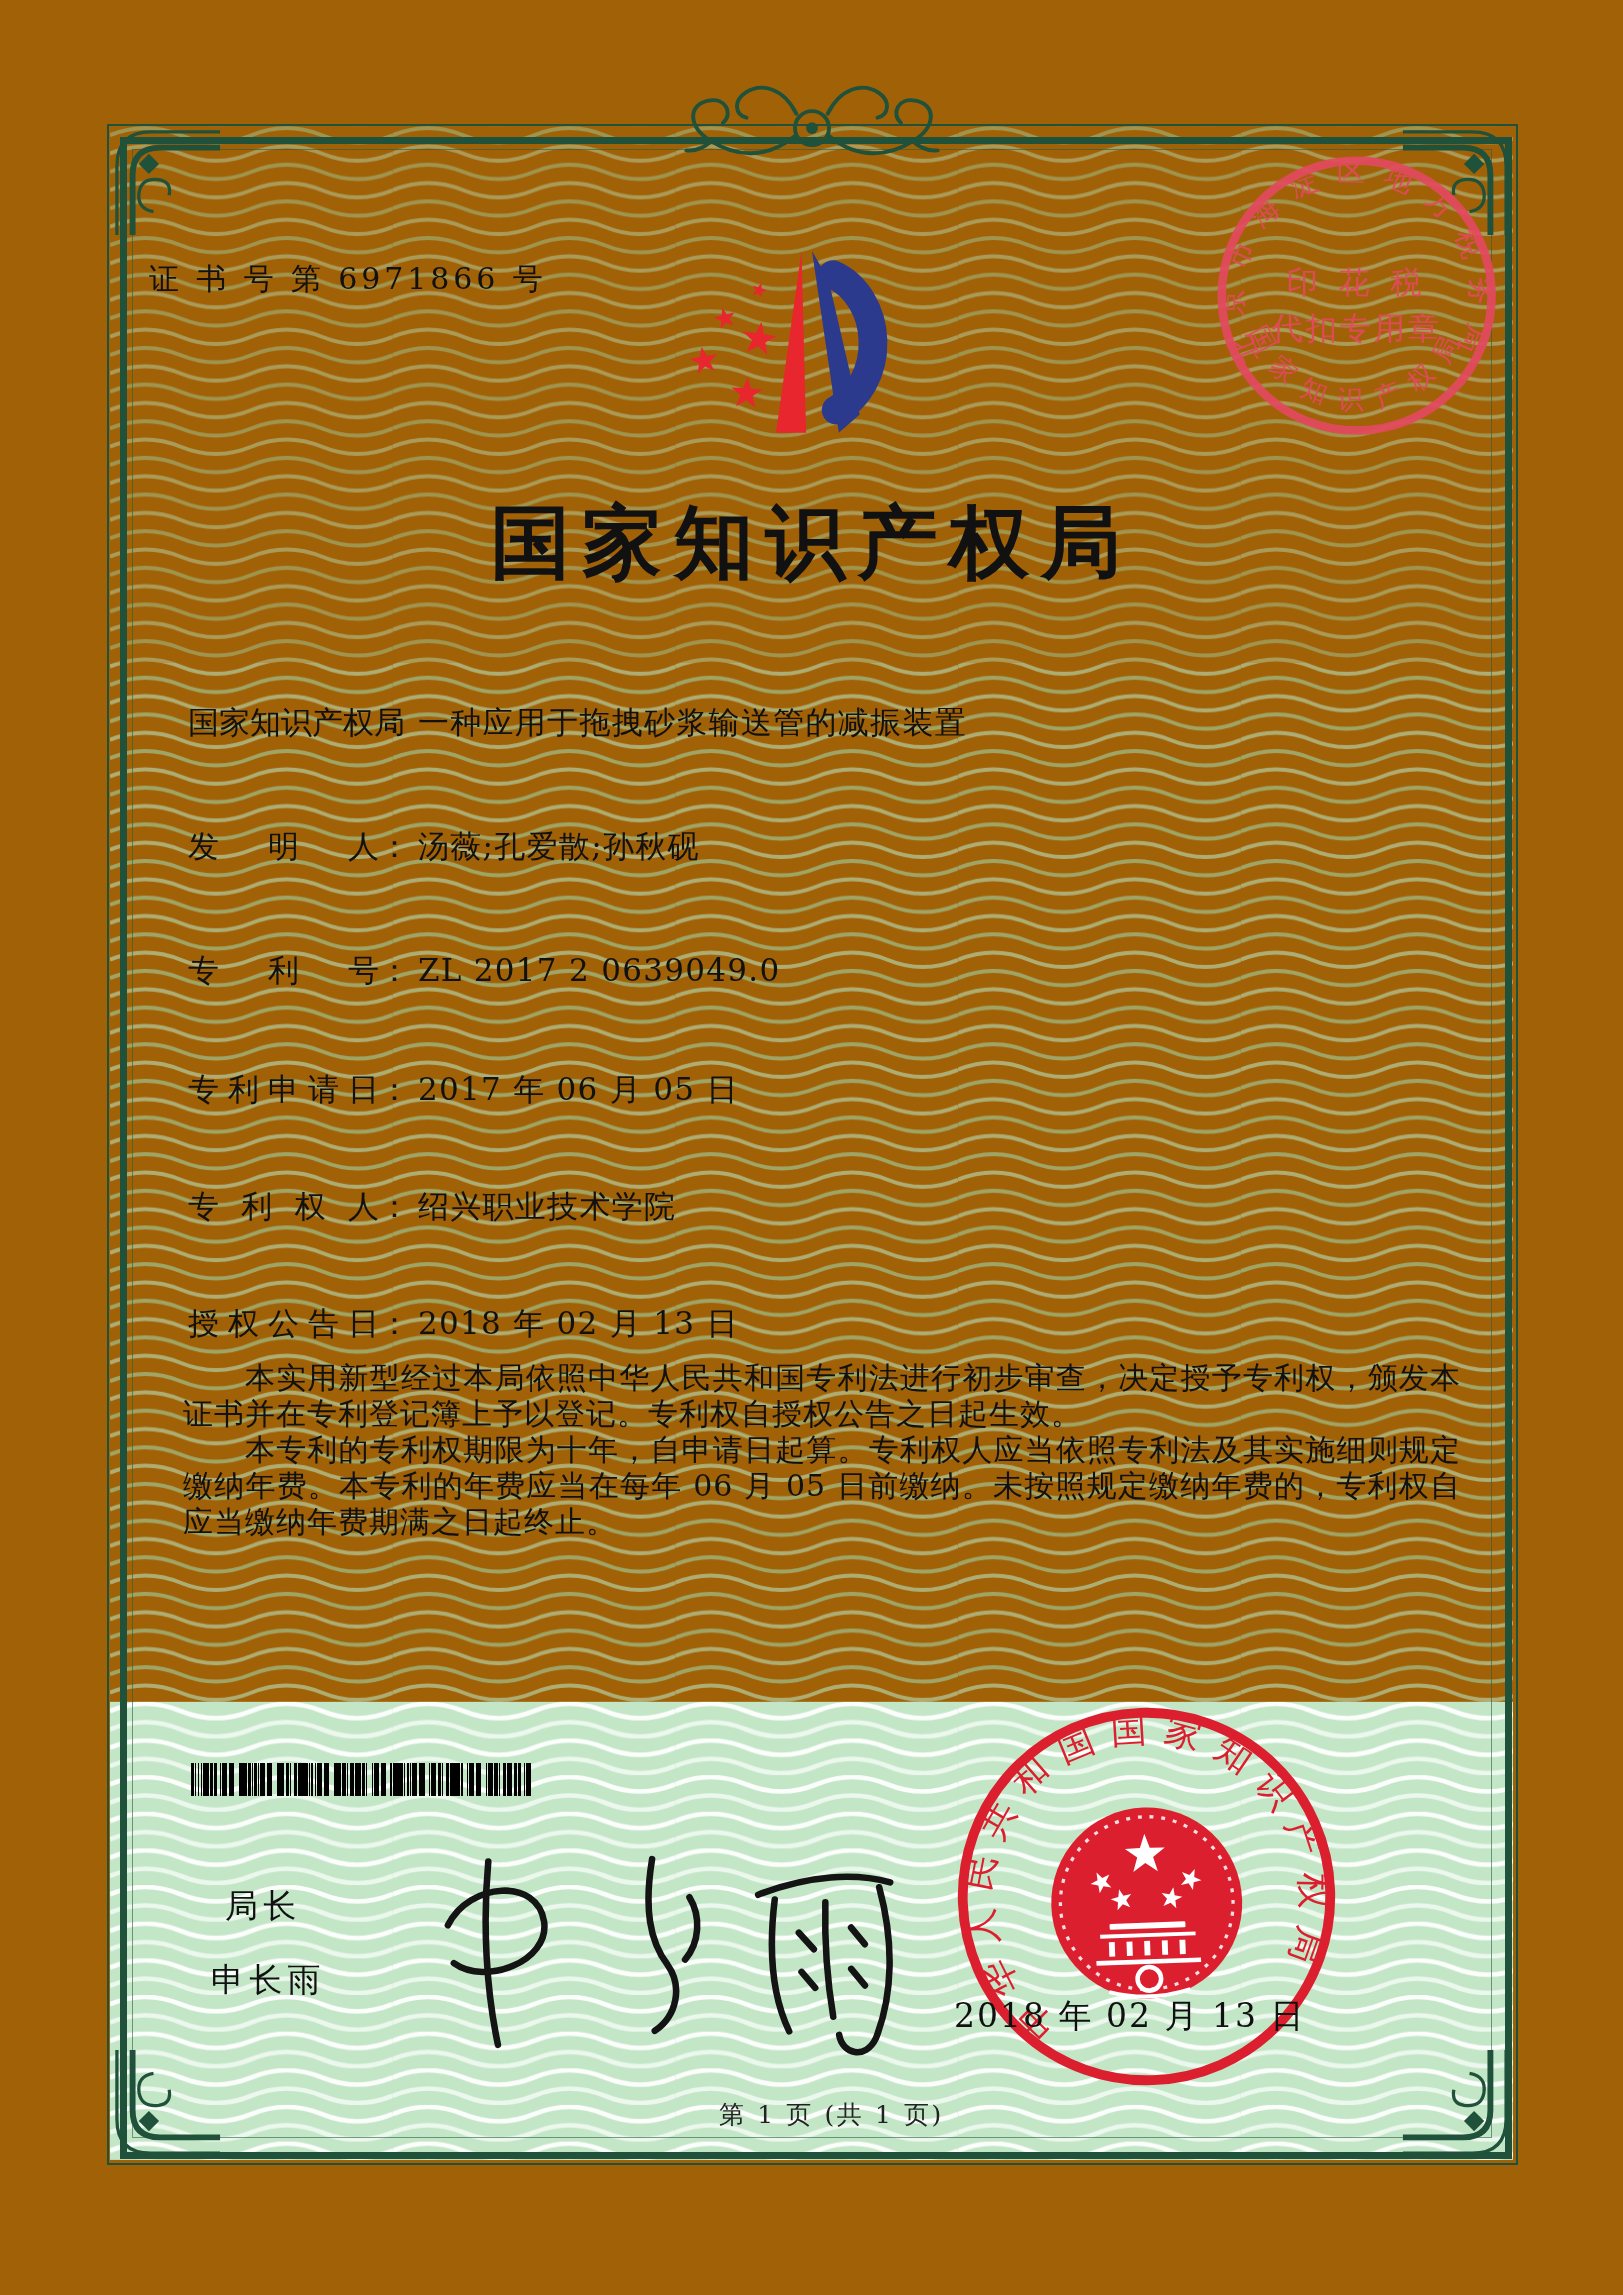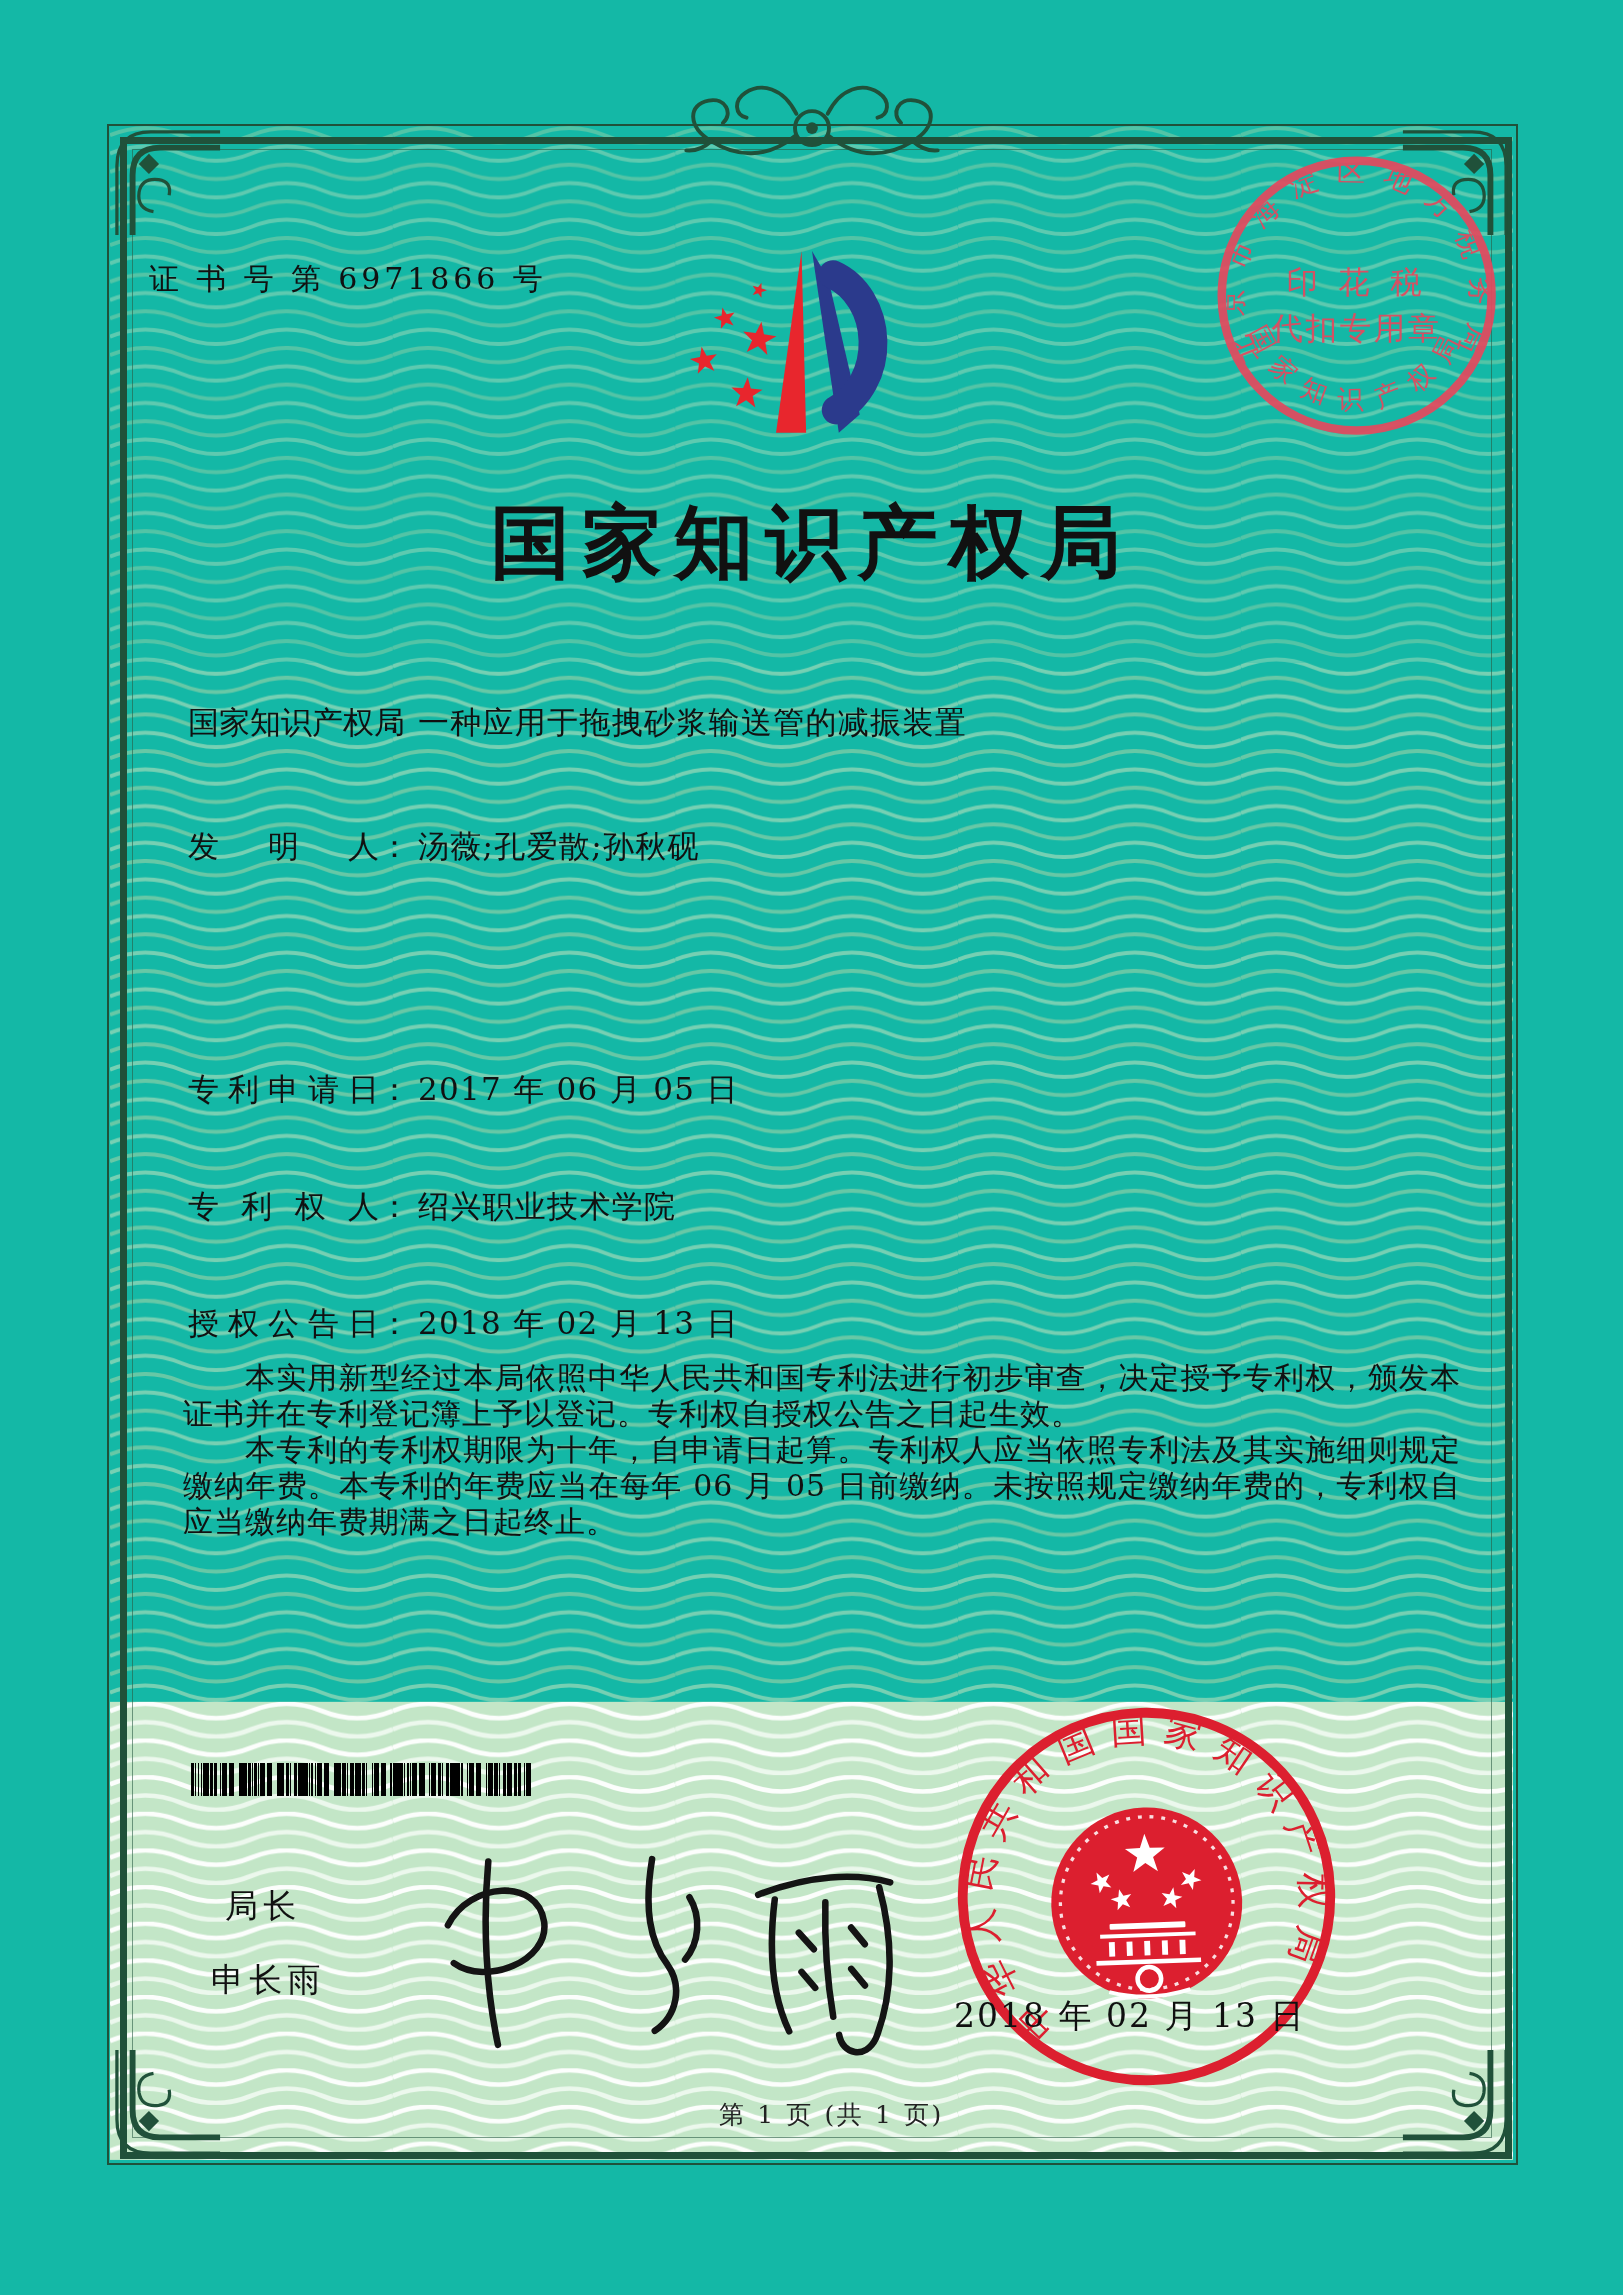--- a/index.html
+++ b/index.html
@@ -1,19 +1,19 @@
 <!DOCTYPE html>
 <html style="font-size:10.5px"><head>
 <meta charset="utf-8">
 <style>
   html,body{margin:0;padding:0;background:#ffffff;}
   .page{
     position:relative;
     width:1623px;height:2295px;
-    background:#14b8a6;
+    background:#a16207;
     overflow:hidden;
     font-family:"DejaVu Serif","Liberation Serif",serif;
     color:#111;
   }
   
   .frame-outer{position:absolute;left:107px;top:124px;width:1407px;height:2037px;border:2.6px solid #20513a;z-index:2;}
   .frame-inner{position:absolute;left:120px;top:137px;width:1378px;height:2008px;border:7.2px solid #20513a;z-index:2;}
   .frame-hair{position:absolute;left:132px;top:149px;width:1358px;height:1987px;border:1.3px solid #2a5c44;z-index:2;opacity:.6;}
   .corner{position:absolute;width:111px;height:111px;z-index:3;}
   .corner.tl{left:113px;top:128px;}
@@ -156,20 +156,23 @@
   </svg>
 
   <div class="title">国家知识产权局</div>
 
   <div class="field f0">
     <span class="flabel">国家知识产权局</span><span class="fcolon">：</span><span class="fvalue">一种应用于拖拽砂浆输送管的减振装置</span>
   </div>
   <div class="field f1">
     <span class="flabel">发明人</span><span class="fcolon">：</span><span class="fvalue">汤薇;孔爱散;孙秋砚</span>
   </div>
+  <div class="field f2">
+    <span class="flabel">专利号</span><span class="fcolon">：</span><span class="fvalue">ZL 2017 2 0639049.0</span>
+  </div>
   <div class="field f3">
     <span class="flabel">专利申请日</span><span class="fcolon">：</span><span class="fvalue">2017 年 06 月 05 日</span>
   </div>
   <div class="field f4">
     <span class="flabel">专利权人</span><span class="fcolon">：</span><span class="fvalue">绍兴职业技术学院</span>
   </div>
   <div class="field f5">
     <span class="flabel">授权公告日</span><span class="fcolon">：</span><span class="fvalue">2018 年 02 月 13 日</span>
   </div>
 

